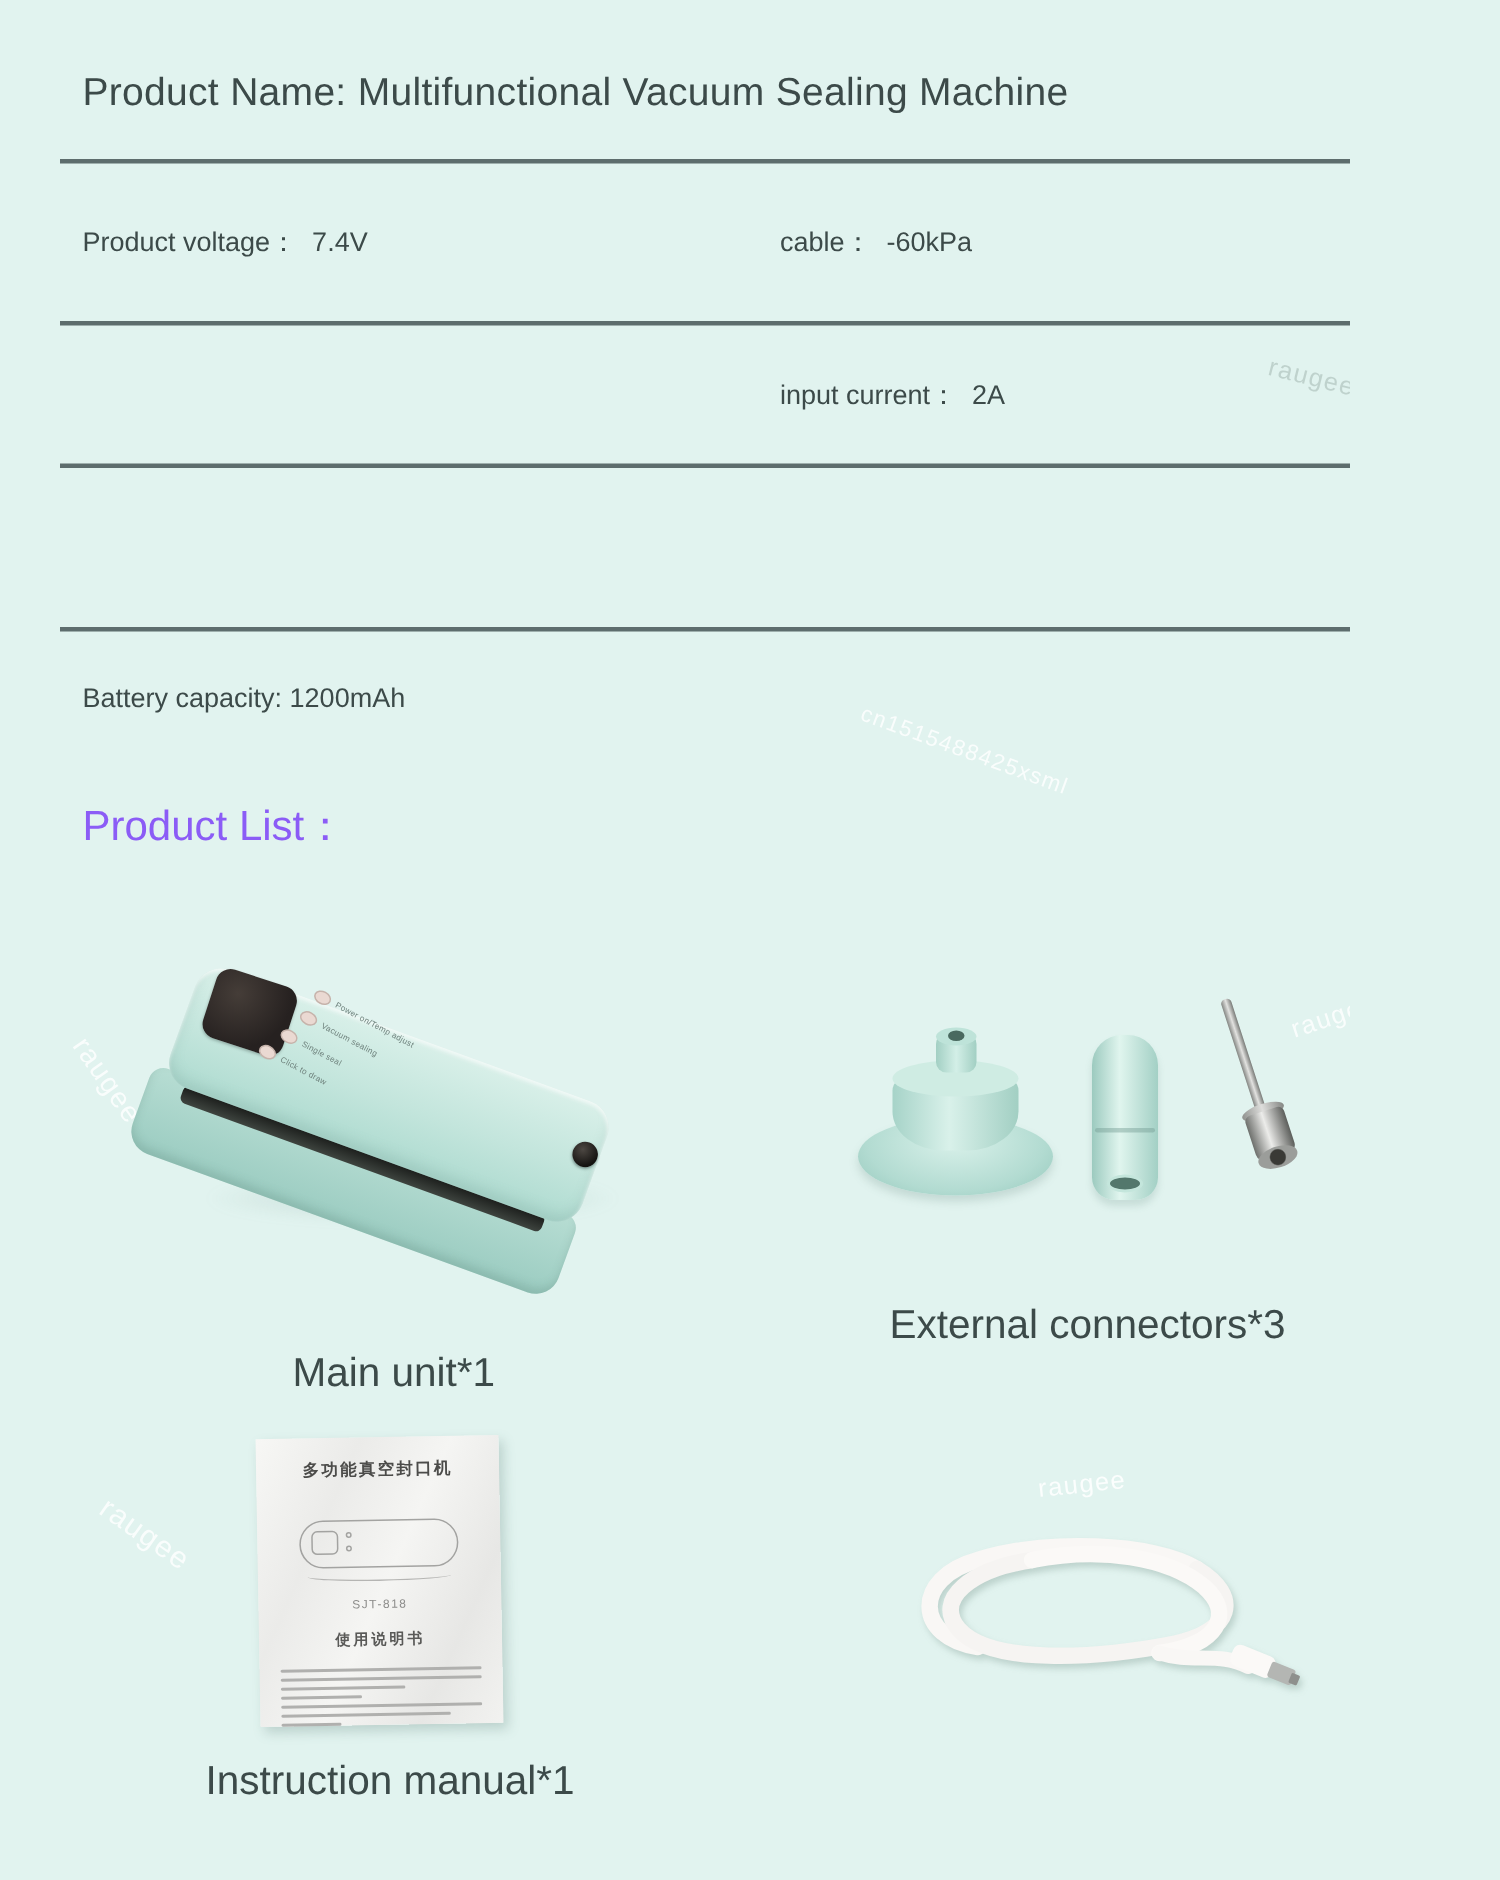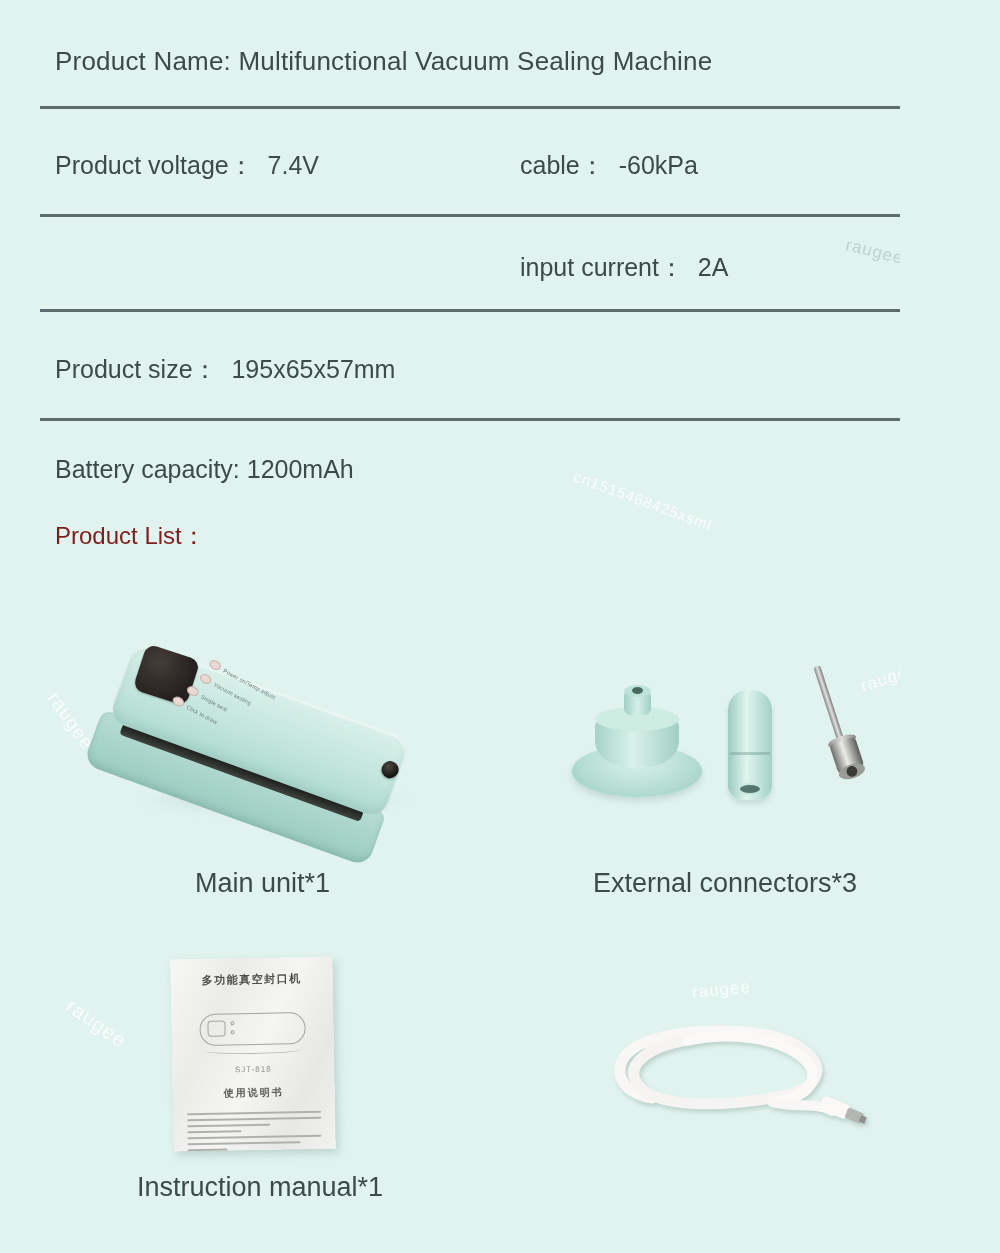--- a/index.html
+++ b/index.html
@@ -1,22 +1,22 @@
 <!DOCTYPE html>
 <html><head>
 <meta charset="utf-8">
 <style>
   * { margin:0; padding:0; box-sizing:border-box; }
   body { font-family: "Liberation Sans", sans-serif; background:#e1f3ef; }
   .canvas { position:relative; width:900px; height:1253px; background:#e1f3ef; overflow:hidden; color:#3c4a49; }
 
   .title { position:absolute; left:55px; top:46px; font-size:26px; letter-spacing:.2px; color:#3c4a49; white-space:pre; }
   .divider { position:absolute; left:40px; width:918px; height:3px; background:#5d6d6d; }
-  .spec { position:absolute; font-size:25px; color:#3c4a49; white-space:pre; }
-  .heading { position:absolute; left:55px; top:520px; font-size:24px; color:#7f1d1d; white-space:pre; }
+  .spec { position:absolute; font-size:18px; color:#3c4a49; white-space:pre; }
+  .heading { position:absolute; left:55px; top:532px; font-size:28px; color:#8b5cf6; white-space:pre; }
   .item-label { position:absolute; font-size:27px; color:#3c4a49; text-align:center; white-space:pre; }
 
   .wm { position:absolute; font-size:17px; letter-spacing:1px; color:rgba(255,255,255,.8); pointer-events:none; }
   .wm-dark { color:rgba(150,170,165,.45); }
 
   
   .mu-wrap { position:absolute; left:115px; top:632px; width:340px; height:215px; }
   .mu-shadow { position:absolute; left:20px; top:150px; width:280px; height:34px; border-radius:50%;
                background:radial-gradient(ellipse, rgba(110,145,137,.28), rgba(110,145,137,0) 70%); filter:blur(4px); }
   .mu-rot { position:absolute; left:18px; top:18px; width:300px; height:150px; transform:rotate(20deg); transform-origin:0 0; }
@@ -96,21 +96,20 @@
   <div class="divider" style="top:106px"></div>
 
   <div class="spec" style="left:55px; top:149px">Product voltage：  7.4V</div>
   <div class="spec" style="left:520px; top:149px">cable：  -60kPa</div>
   <div class="divider" style="top:214px"></div>
 
   <div class="spec" style="left:520px; top:251px">input current：  2A</div>
   <div class="wm wm-dark" style="left:845px; top:242px; transform:rotate(14deg)">raugee</div>
   <div class="divider" style="top:309px"></div>
 
-  <div class="spec" style="left:55px; top:353px">Product size：  195x65x57mm</div>
   <div class="divider" style="top:418px"></div>
 
   <div class="spec" style="left:55px; top:455px">Battery capacity: 1200mAh</div>
 
   <div class="wm" style="left:570px; top:492px; transform:rotate(20deg); font-size:15px">cn1515488425xsml</div>
 
   <div class="heading">Product List：</div>
 
   <div class="wm" style="left:38px; top:710px; transform:rotate(55deg); font-size:19px">raugee</div>
 
@@ -157,21 +156,21 @@
       <div class="tube-hole"></div>
     </div>
     <div class="needle">
       <div class="ndl-rod"></div>
       <div class="ndl-collar"></div>
       <div class="ndl-base"></div>
       <div class="ndl-bottom"></div>
     </div>
   </div>
 
-  <div class="item-label center-box" style="left:80px;  top:868px; width:365px">Main unit*1</div>
+  <div class="item-label center-box" style="left:80px;  top:900px; width:365px">Main unit*1</div>
   <div class="item-label center-box" style="left:510px; top:868px; width:430px">External connectors*3</div>
 
   <div class="wm" style="left:62px; top:1012px; transform:rotate(35deg); font-size:20px">raugee</div>
 
   <div class="manual">
     <div class="mn-title">多功能真空封口机</div>
     <div class="mn-sketch">
       <i class="scr"></i>
       <i class="d1"></i>
       <i class="d2"></i>

